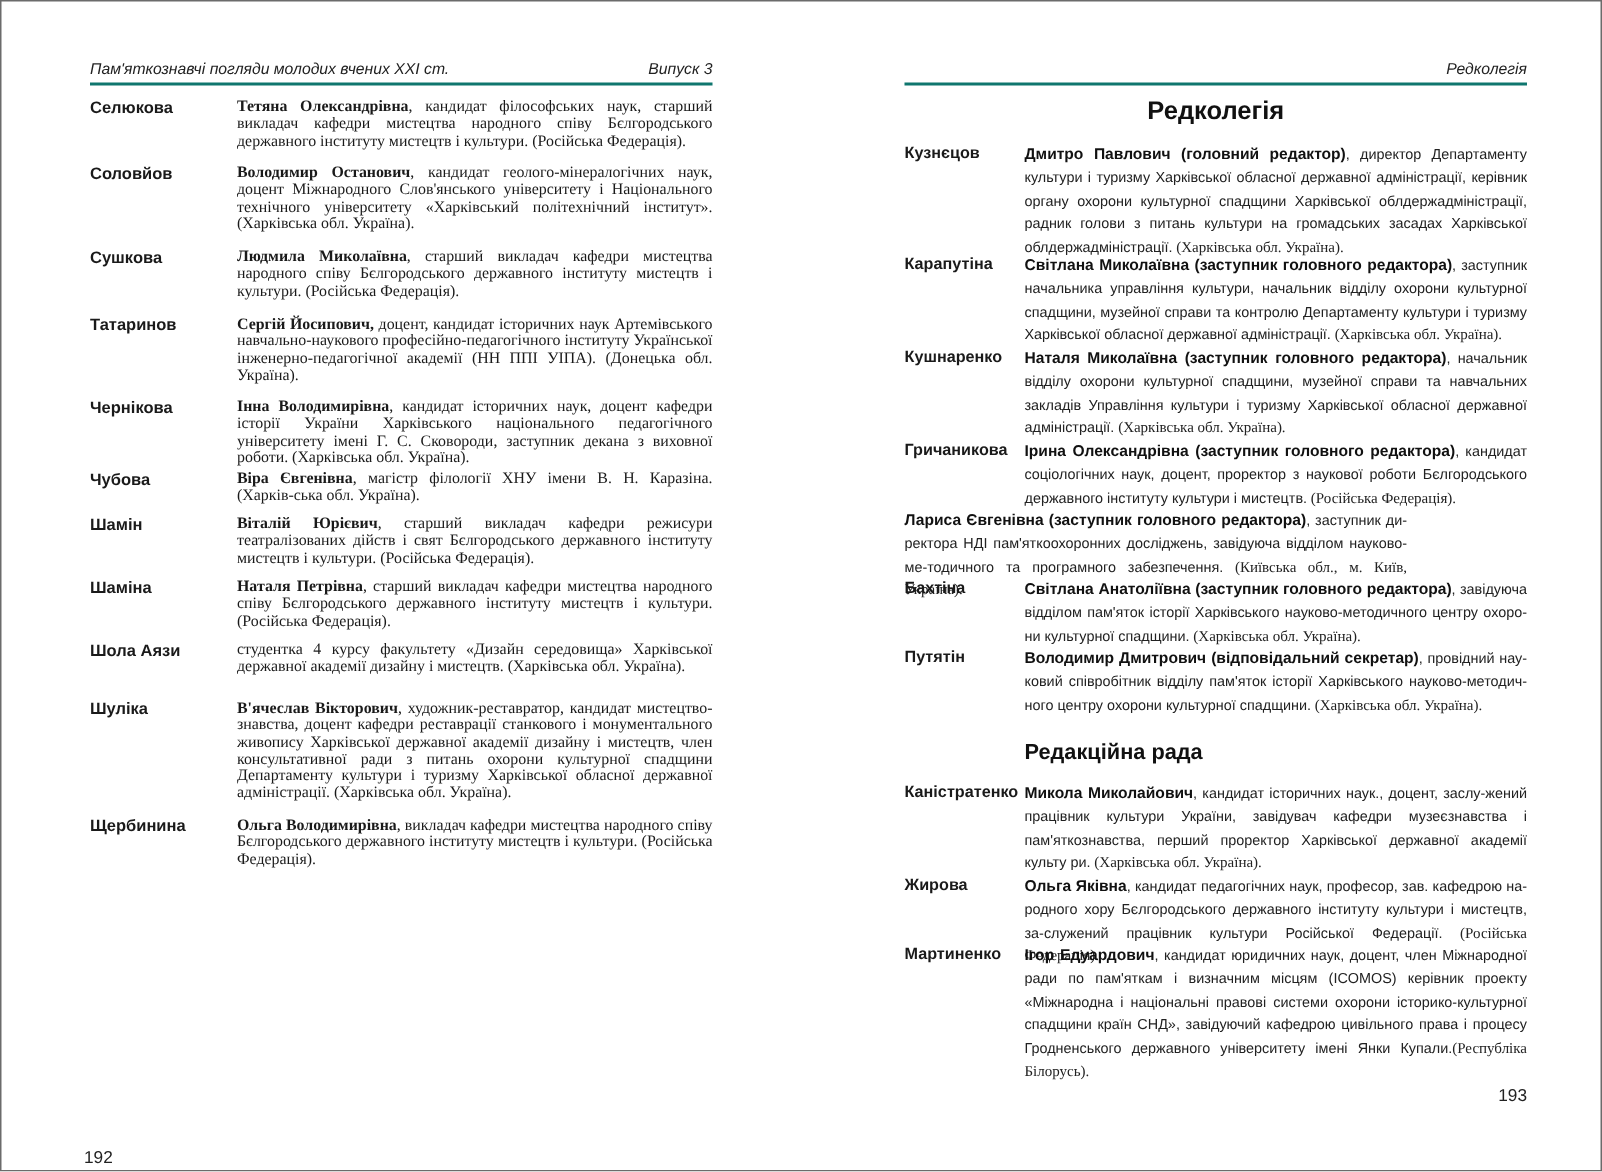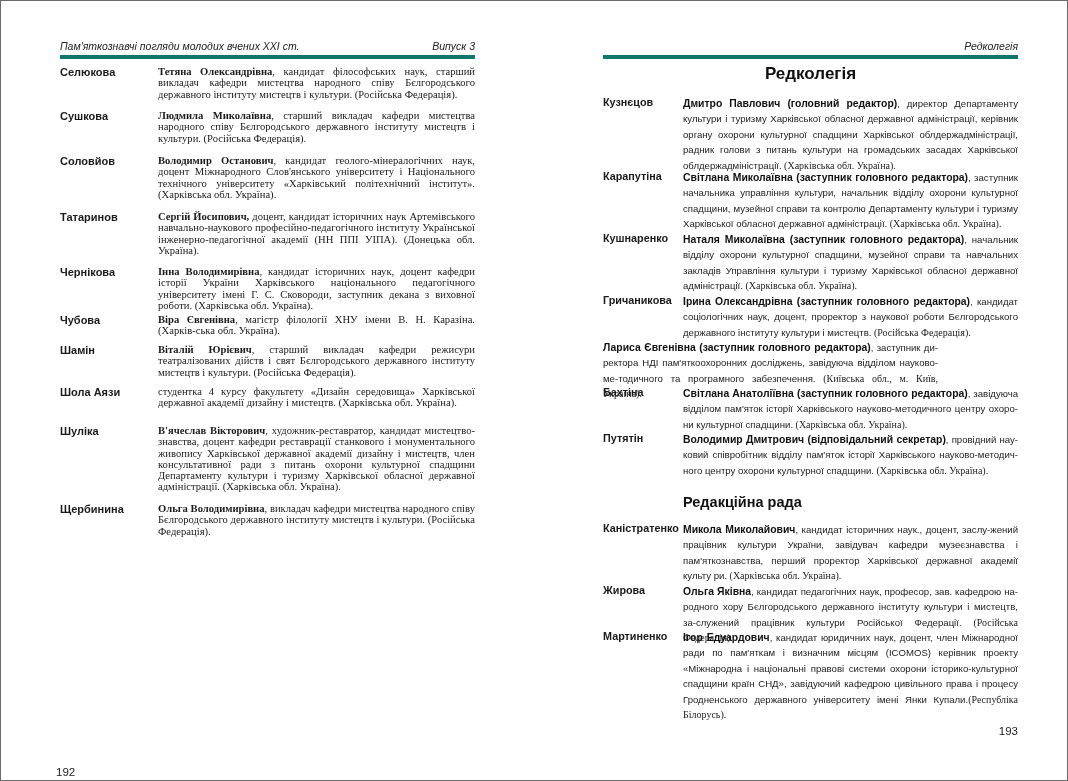--- a/index.html
+++ b/index.html
@@ -15,21 +15,21 @@
     box-sizing:content-box;
   }
   .page { position:absolute; top:0; height:781px; }
   .page.left { left:60px; width:415px; }
   .page.right { left:603px; width:415px; }
 
   .running-head {
     position:absolute; top:40px; left:0; width:100%;
     font-family:"Liberation Sans", sans-serif; font-style:italic;
     font-size:10.5px; color:#222;
-    border-bottom:4px solid #0f766e; padding-bottom:2px; height:13px;
+    border-bottom:2px solid #0f766e; padding-bottom:2px; height:13px;
   }
   .running-head .rh-left { position:absolute; left:0; top:0; }
   .running-head .rh-right { position:absolute; right:0; top:0; }
 
   .entries { position:absolute; left:0; width:100%; }
   .page.left .entries { top:66px; }
   .entry { display:flex; }
   .entry .name {
     font-family:"Liberation Sans", sans-serif; font-weight:bold;
     font-size:11px; color:#1a1a1a; flex:0 0 auto;
@@ -74,43 +74,47 @@
   <div class="running-head">
     <span class="rh-left">Пам'яткознавчі погляди молодих вчених XXI ст.</span>
     <span class="rh-right">Випуск 3</span>
   </div>
 
   <div class="entries">
     <div class="entry" style="height:44px">
       <div class="name">Селюкова</div>
       <div class="desc"><b>Тетяна Олександрівна</b><span>, кандидат філософських наук, старший викладач кафедри мистецтва народного співу Бєлгородського державного інституту мистецтв і культури. (Російська Федерація).</span></div>
     </div>
+    <div class="entry" style="height:56px">
+      <div class="name">Соловйов</div>
+      <div class="desc"><b>Володимир Останович</b><span>, кандидат геолого-мінералогічних наук, доцент Міжнародного Слов'янського університету і Національного технічного університету «Харківський політехнічний інститут». (Харківська обл. Україна).</span></div>
+    </div>
     <div class="entry" style="height:45px">
       <div class="name">Сушкова</div>
       <div class="desc"><b>Людмила Миколаївна</b><span>, старший викладач кафедри мистецтва народного співу Бєлгородського державного інституту мистецтв і культури. (Російська Федерація).</span></div>
-    </div>
-    <div class="entry" style="height:56px">
-      <div class="name">Соловйов</div>
-      <div class="desc"><b>Володимир Останович</b><span>, кандидат геолого-мінералогічних наук, доцент Міжнародного Слов'янського університету і Національного технічного університету «Харківський політехнічний інститут». (Харківська обл. Україна).</span></div>
     </div>
     <div class="entry" style="height:55px">
       <div class="name">Татаринов</div>
       <div class="desc"><b>Сергій Йосипович,</b><span> доцент, кандидат історичних наук Артемівського навчально-наукового професійно-педагогічного інституту Української інженерно-педагогічної академії (НН ППІ УІПА). (Донецька обл. Україна).</span></div>
     </div>
     <div class="entry" style="height:48px">
       <div class="name">Чернікова</div>
       <div class="desc"><b>Інна Володимирівна</b><span>, кандидат історичних наук, доцент кафедри історії України Харківського національного педагогічного університету імені Г. С. Сковороди, заступник декана з виховної роботи. (Харківська обл. Україна).</span></div>
     </div>
     <div class="entry" style="height:30px">
       <div class="name">Чубова</div>
       <div class="desc"><b>Віра Євгенівна</b><span>, магістр філології ХНУ імени В. Н. Каразіна. (Харків-ська обл. Україна).</span></div>
     </div>
     <div class="entry" style="height:42px">
       <div class="name">Шамін</div>
       <div class="desc"><b>Віталій Юрієвич</b><span>, старший викладач кафедри режисури театралізованих дійств і свят Бєлгородського державного інституту мистецтв і культури. (Російська Федерація).</span></div>
+    </div>
+    <div class="entry" style="height:42px">
+      <div class="name">Шаміна</div>
+      <div class="desc"><b>Наталя Петрівна</b><span>, старший викладач кафедри мистецтва народного співу Бєлгородського державного інституту мистецтв і культури. (Російська Федерація).</span></div>
     </div>
     <div class="entry" style="height:39px">
       <div class="name">Шола Аязи</div>
       <div class="desc"><span>студентка 4 курсу факультету «Дизайн середовища» Харківської державної академії дизайну і мистецтв. (Харківська обл. Україна).</span></div>
     </div>
     <div class="entry" style="height:78px">
       <div class="name">Шуліка</div>
       <div class="desc"><b>В'ячеслав Вікторович</b><span>, художник-реставратор, кандидат мистецтво-знавства, доцент кафедри реставрації станкового і монументального живопису Харківської державної академії дизайну і мистецтв, член консультативної ради з питань охорони культурної спадщини Департаменту культури і туризму Харківської обласної державної адміністрації. (Харківська обл. Україна).</span></div>
     </div>
     <div class="entry" style="height:40px">

